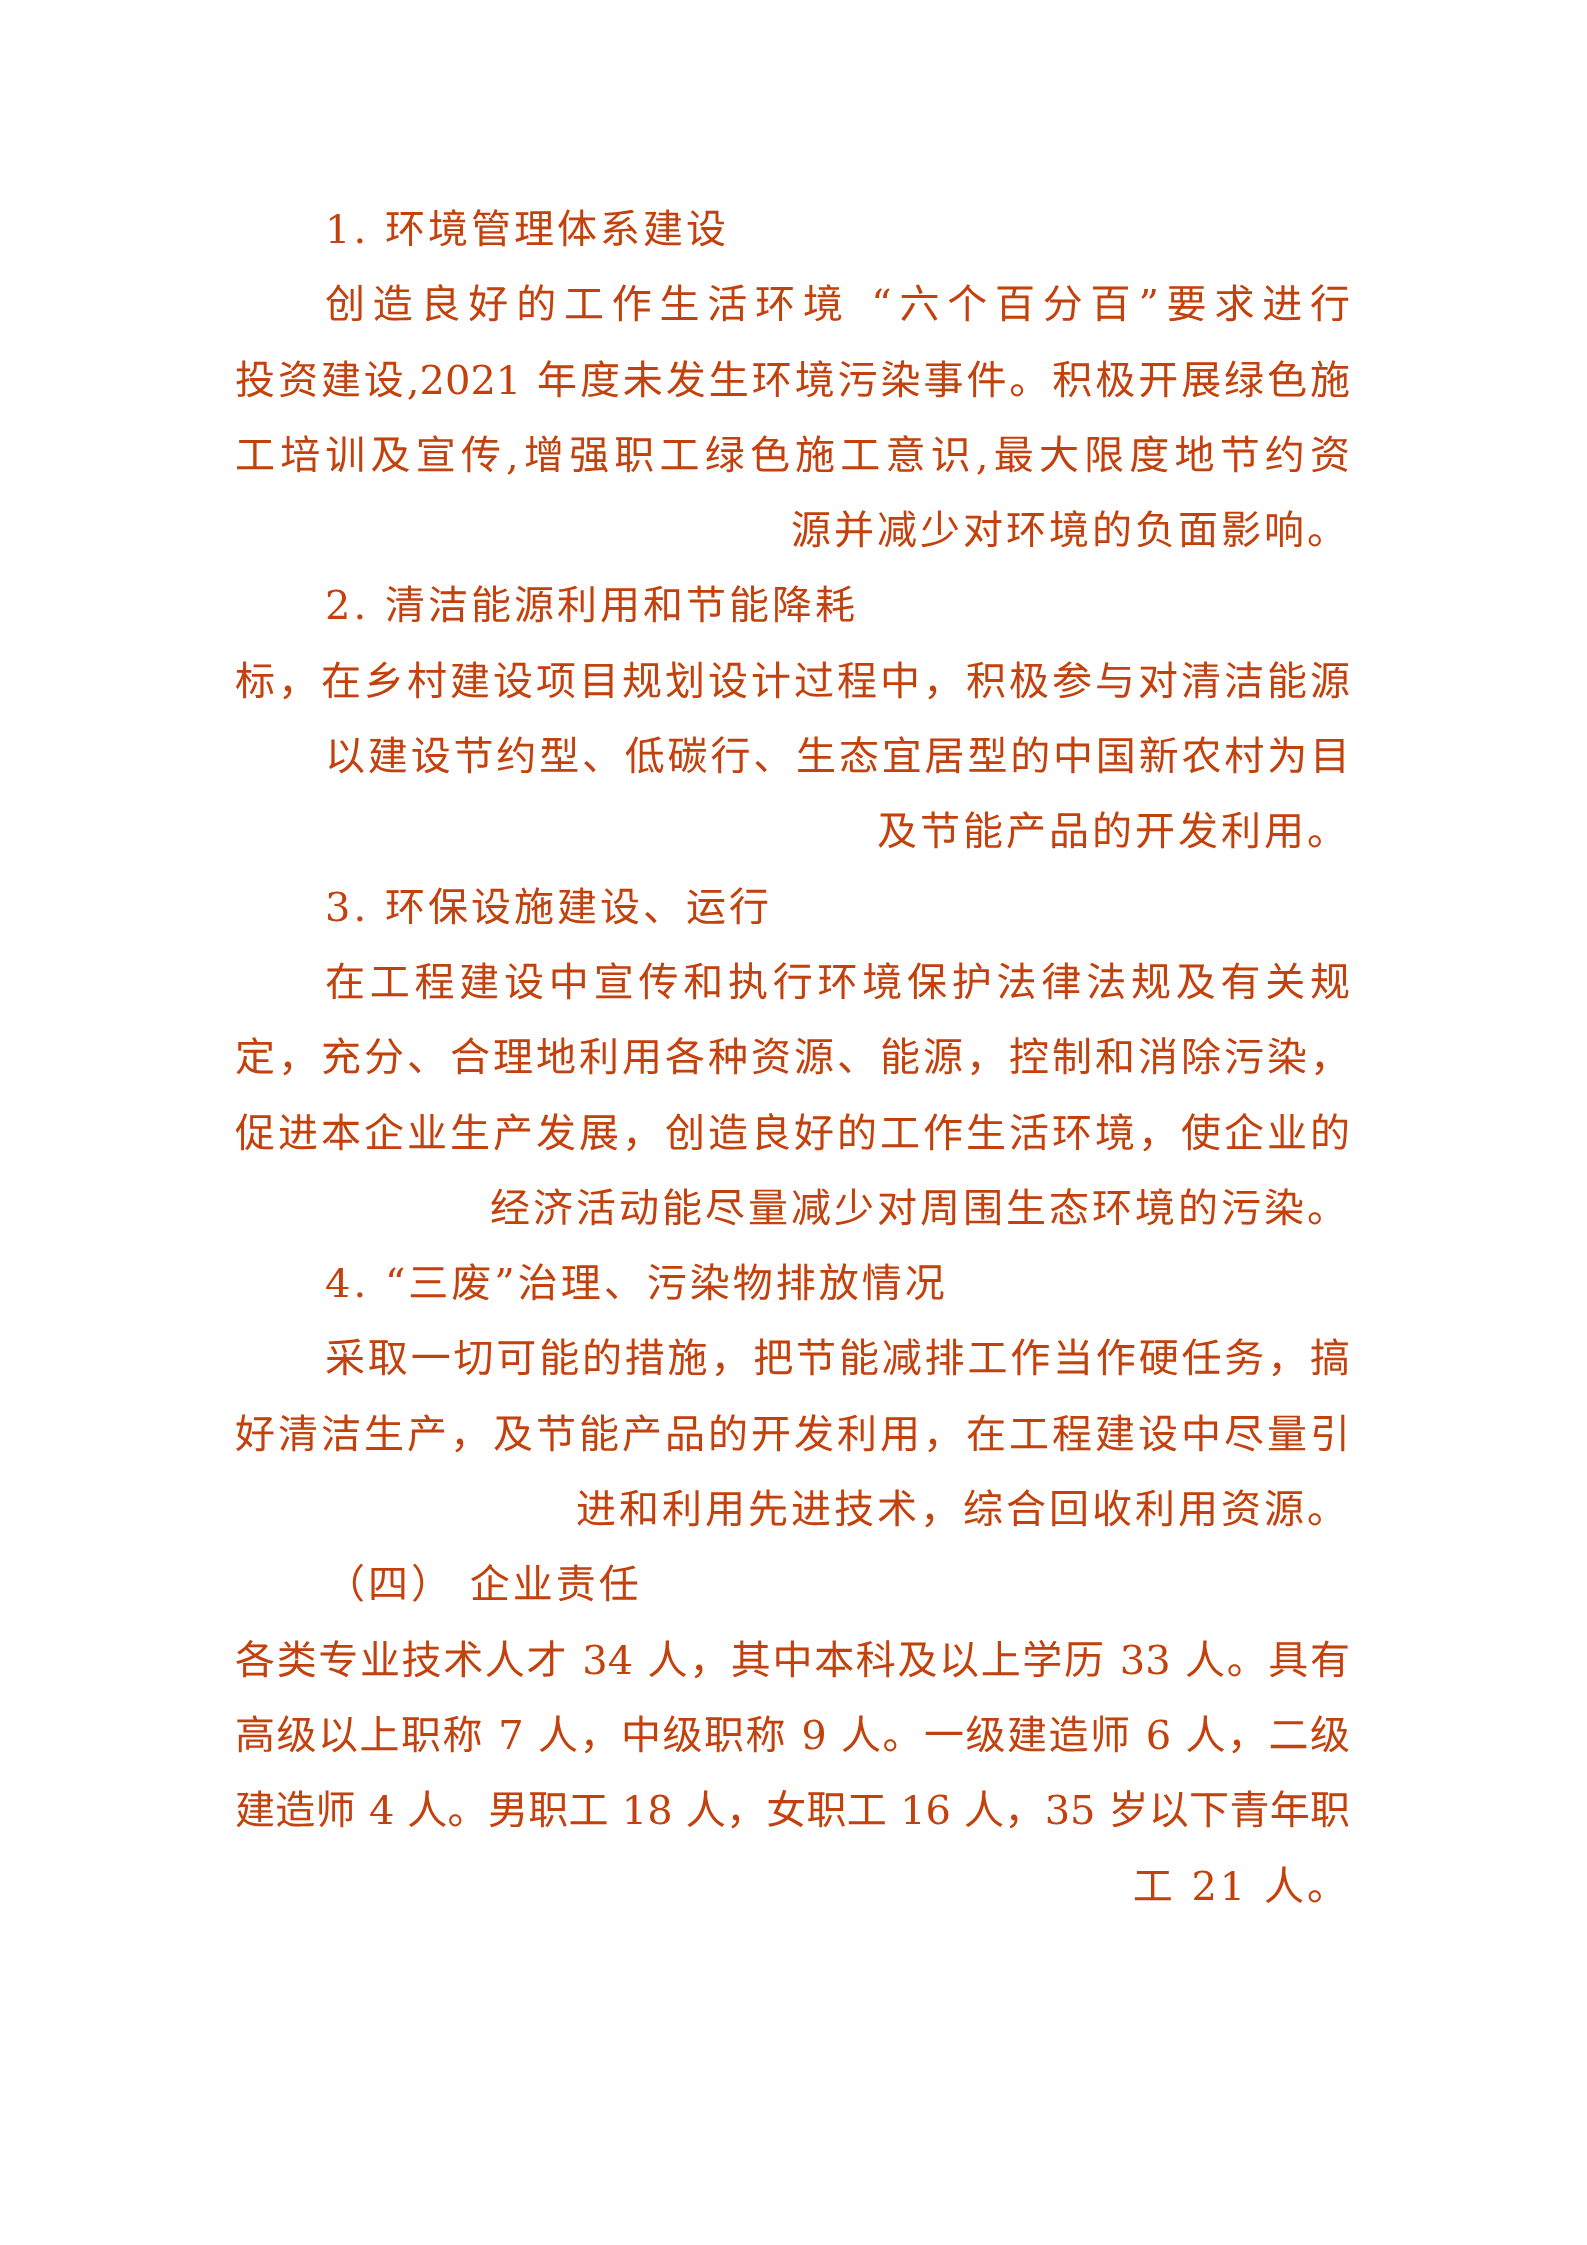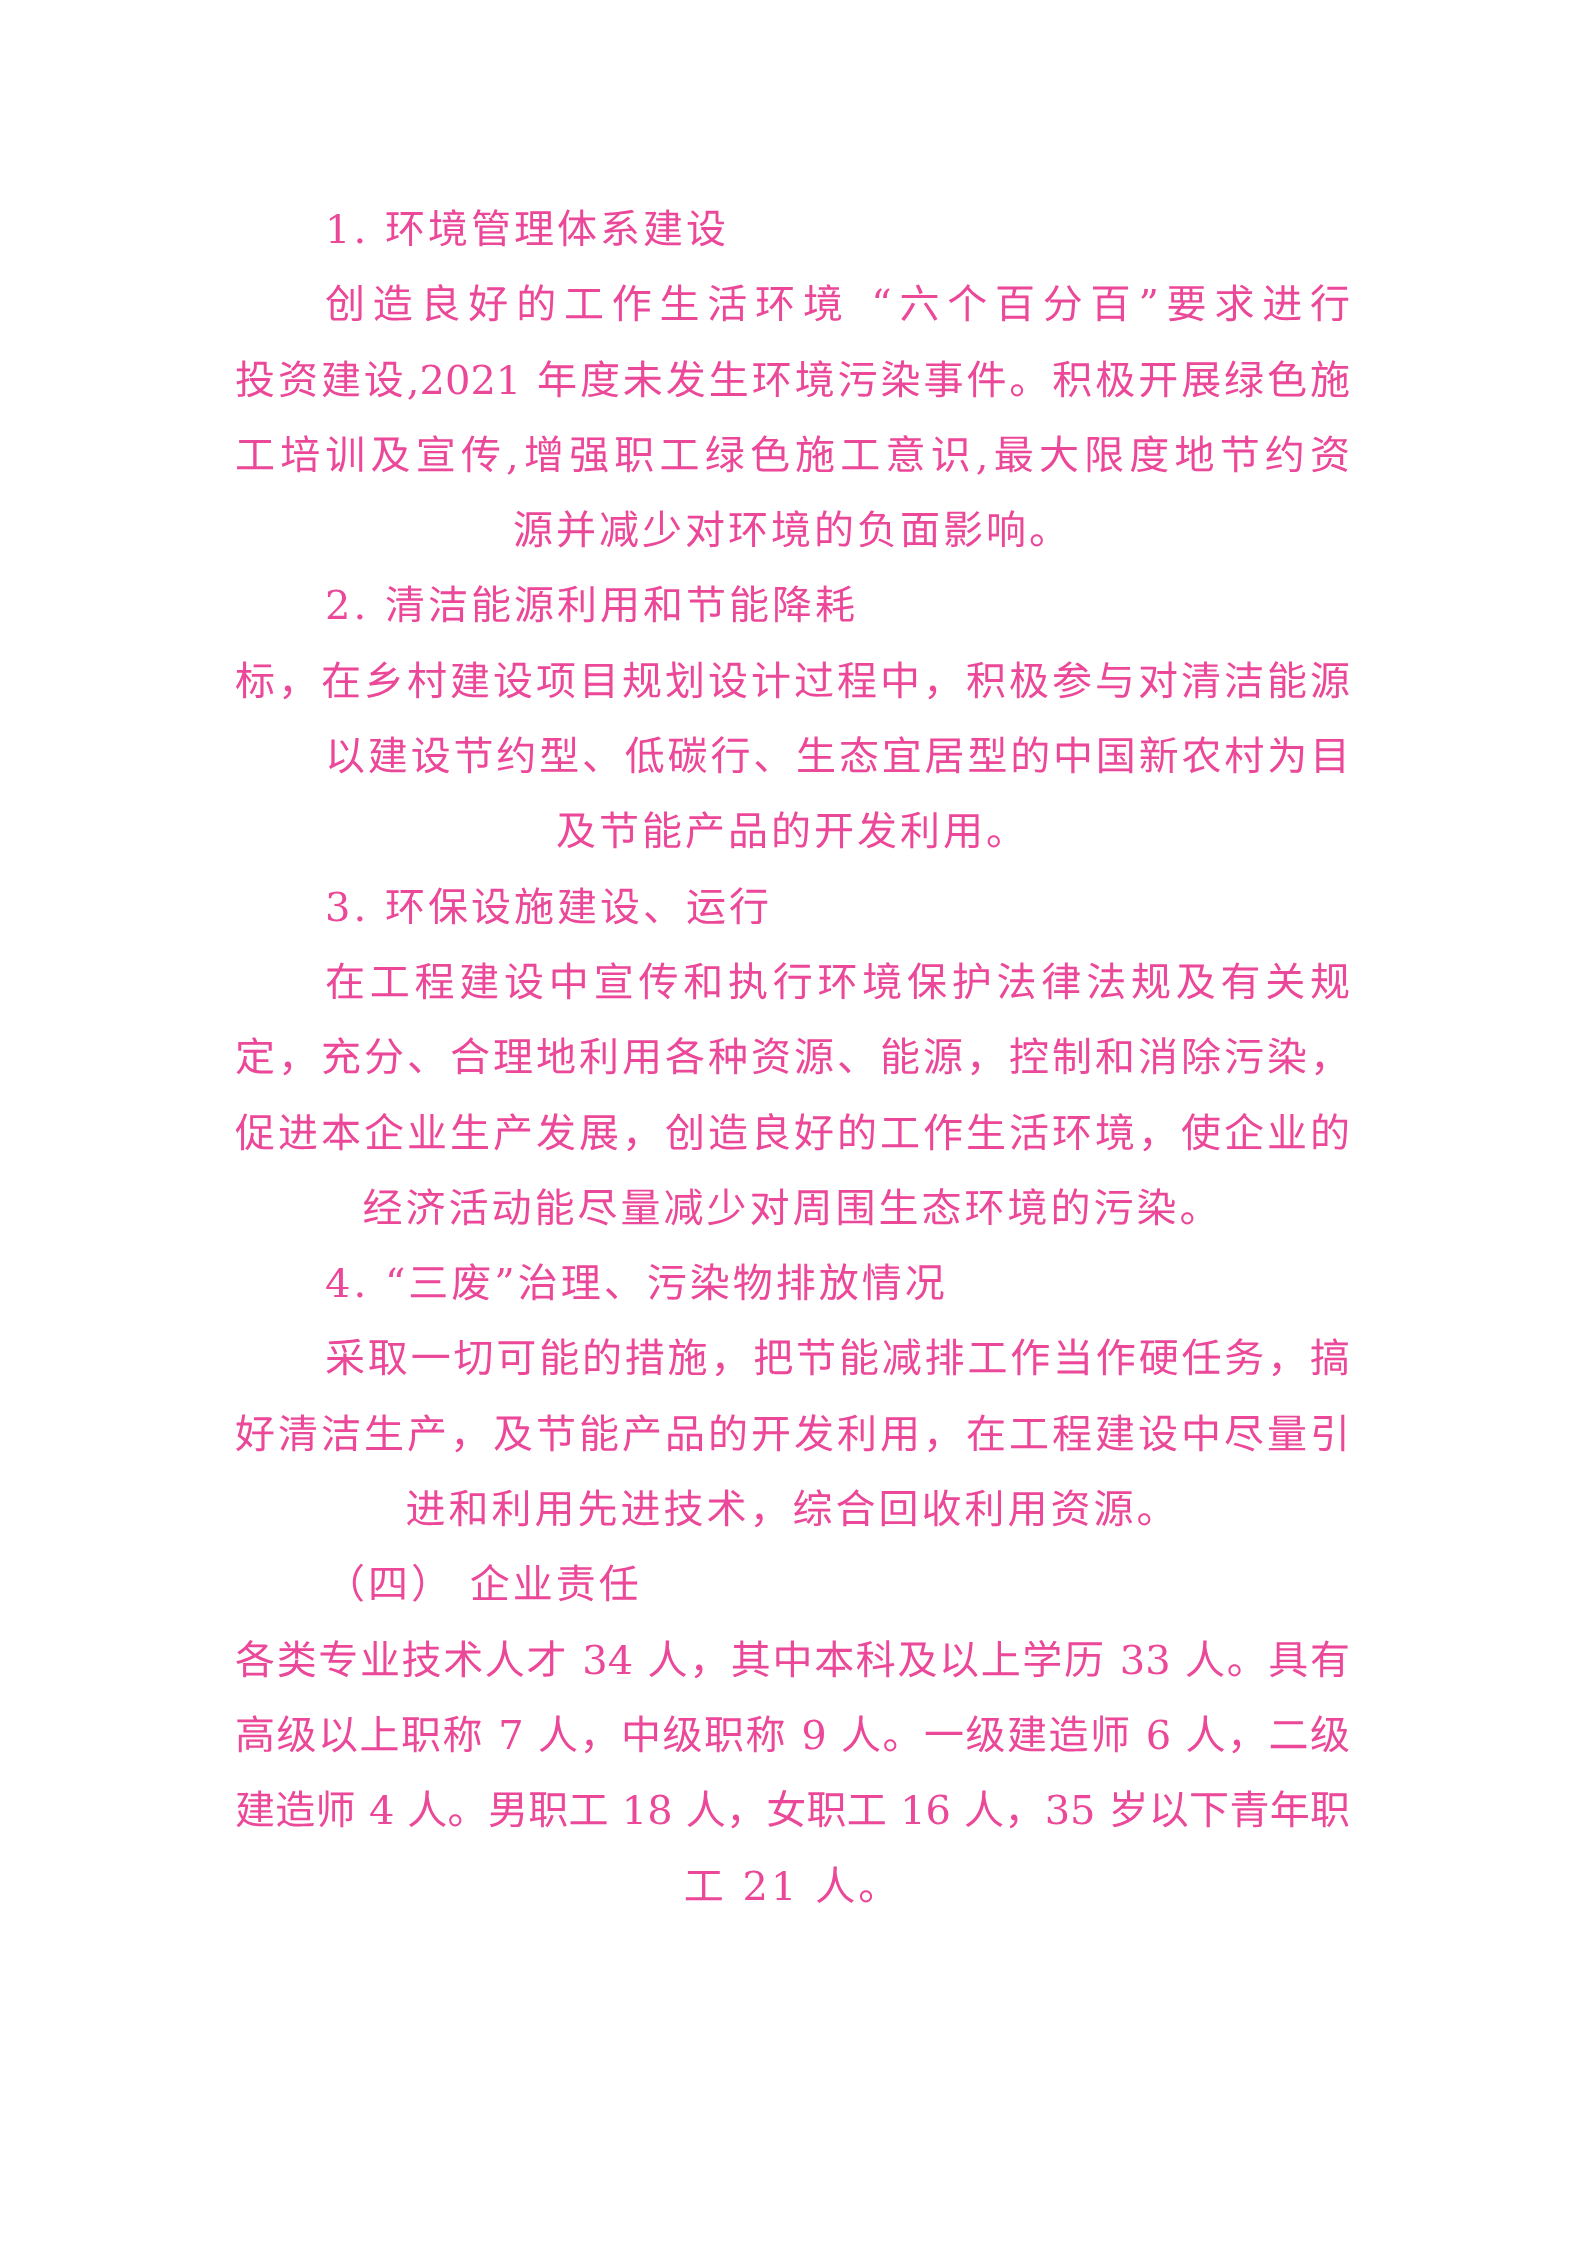--- a/index.html
+++ b/index.html
@@ -5,21 +5,21 @@
   html, body {
     margin: 0;
     padding: 0;
     background: #ffffff;
   }
   .page {
     position: relative;
     width: 1587px;
     height: 2245px;
     background: #ffffff;
-    color: #ec4899;
+    color: #c2410c;
     font-family: "DejaVu Serif", "Liberation Serif", serif;
     overflow: hidden;
   }
   .text-block {
     position: absolute;
     left: 235px;
     top: 192px;
     width: 1115px;
   }
   .line {
@@ -43,21 +43,21 @@
     text-align: justify;
     text-align-last: justify;
   }
   
   .line.mid {
     text-align: justify;
     text-align-last: justify;
   }
   
   .line.last {
-    text-align: center;
+    text-align: right;
     letter-spacing: 3px;
   }
 </style>
 </head>
 <body>
 
 <div class="page">
   <div class="text-block">
 
     <div class="line heading">1. 环境管理体系建设</div>

